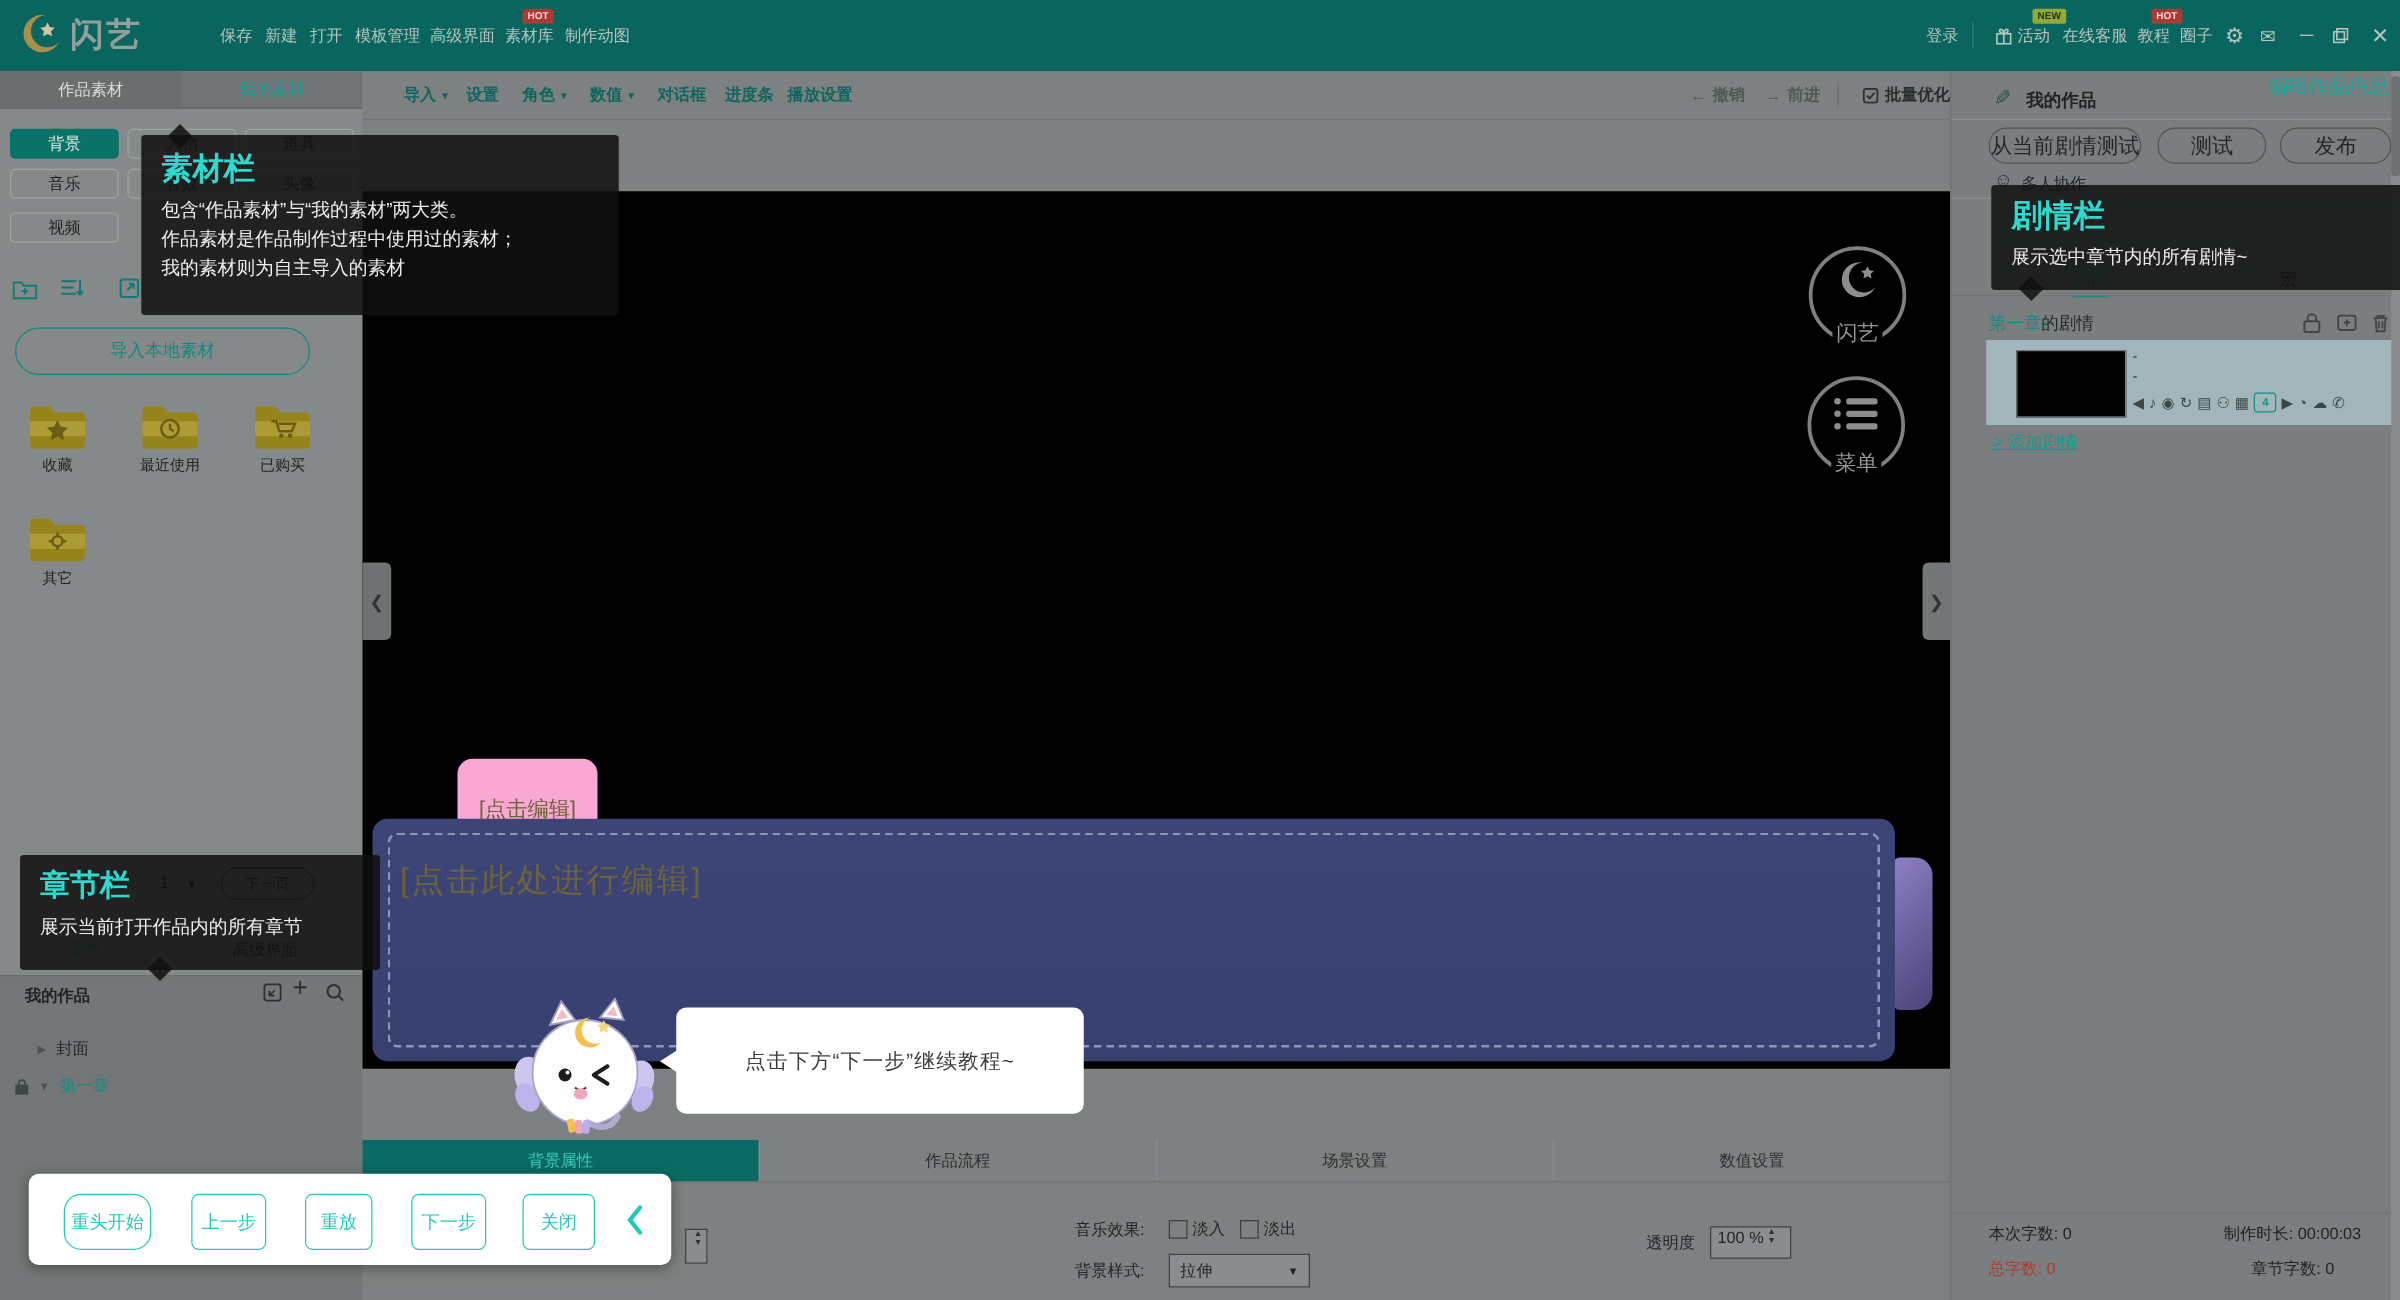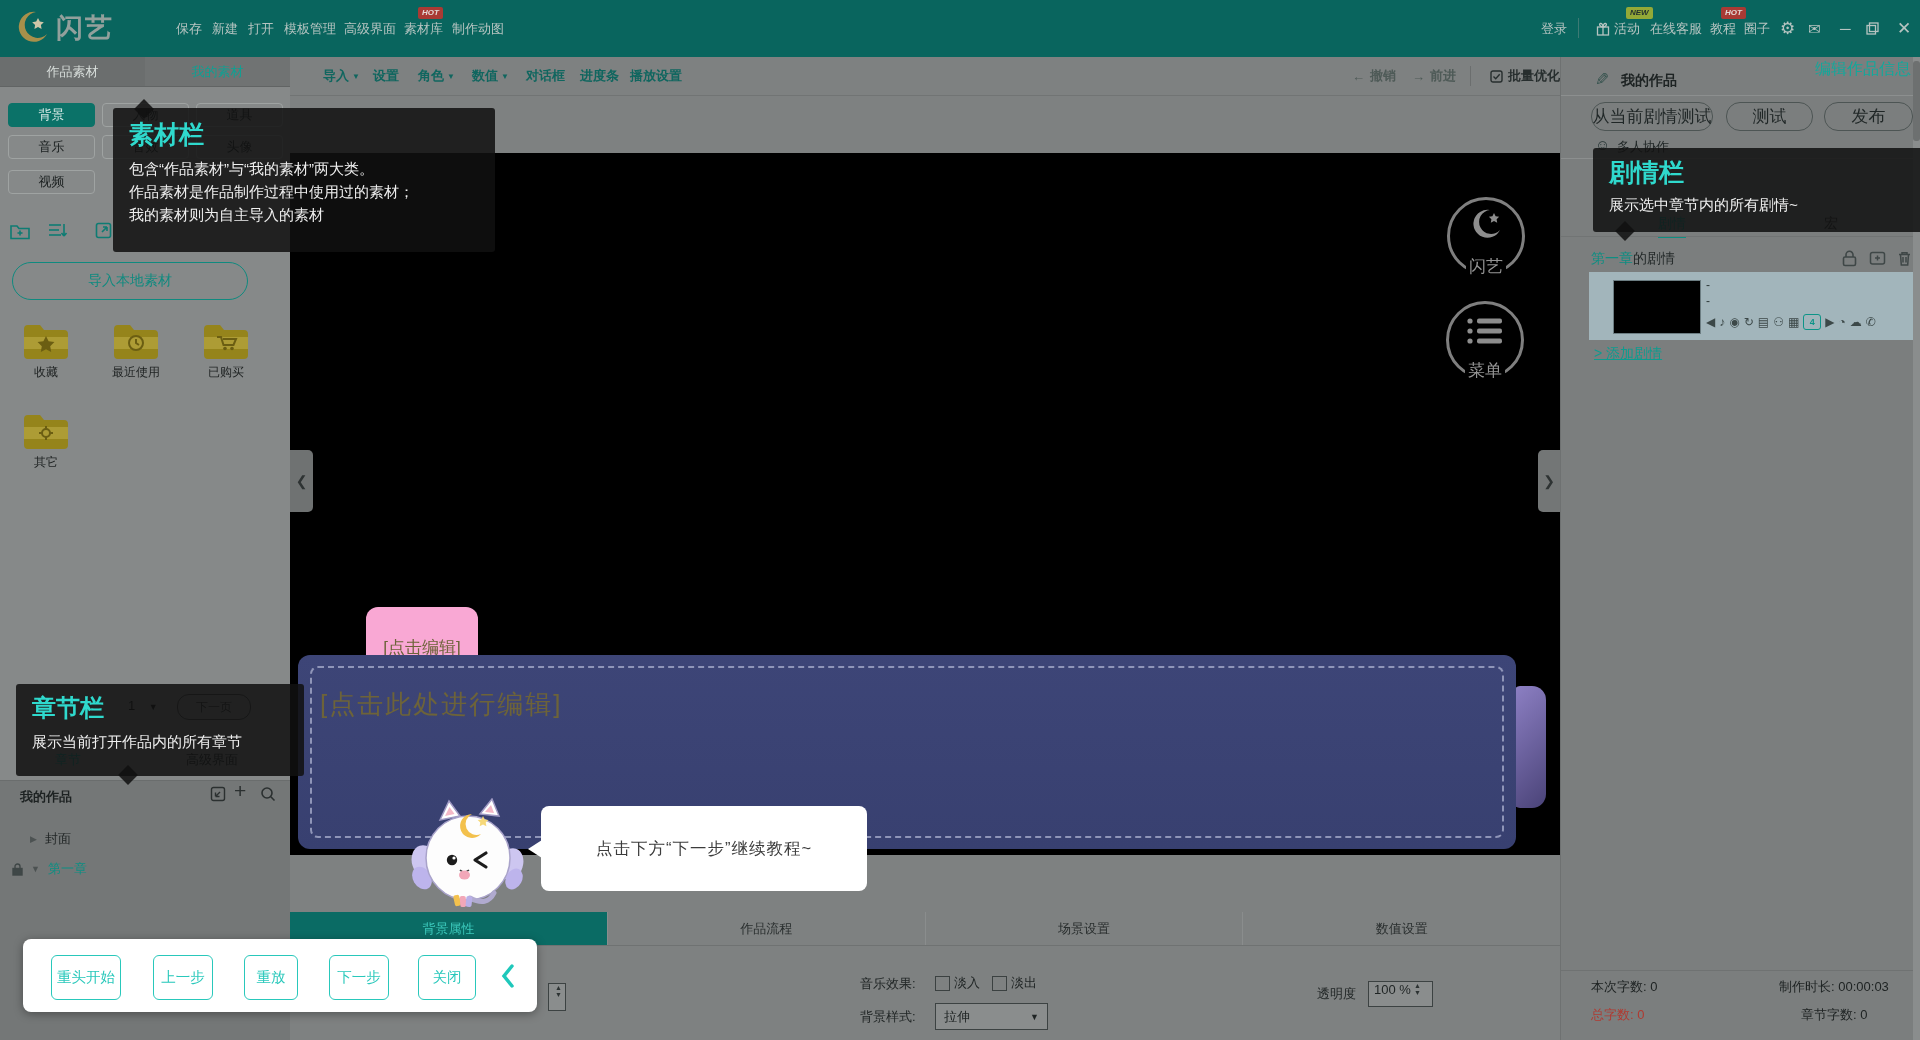--- a/index.html
+++ b/index.html
@@ -4,21 +4,21 @@
 <style>
   html,body{margin:0;padding:0;background:#555;}
   .app{position:relative;width:1920px;height:1040px;overflow:hidden;
        font-family:"Liberation Sans","DejaVu Sans",sans-serif;background:#7e8181;}
   .abs{position:absolute;}
   
   .topbar{position:absolute;left:0;top:0;width:1920px;height:57px;background:#09655e;color:#b9c7c4;}
   .topbar .menu-item{position:absolute;top:0;height:57px;display:flex;align-items:center;font-size:13px;color:#b6c4c1;cursor:default;}
   .logo{position:absolute;left:14px;top:8px;display:flex;align-items:center;gap:6px;}
   .logo-text{font-size:27px;font-weight:bold;color:#92a09c;letter-spacing:2px;}
-  .badge{position:absolute;font-size:8px;font-weight:bold;padding:1px 4px;border-radius:2px;line-height:10px;font-style:italic;}
+  .badge{position:absolute;font-size:8px;font-weight:bold;padding:1px 4px;border-radius:2px;line-height:10px;}
   .badge.hot{background:#a93a34;color:#e3d8d6;}
   .badge.new{background:#93a937;color:#25322e;}
   .winbtn{position:absolute;top:0;height:57px;display:flex;align-items:center;color:#b6c4c1;font-size:15px;}
   
   .sidebar{position:absolute;left:0;top:57px;width:290px;height:983px;background:#868989;}
   .sb-lower{position:absolute;left:0;top:723px;width:290px;height:260px;background:#747777;border-top:1px solid #6a6d6d;}
   .sb-tabs{position:absolute;left:0;top:0;width:290px;height:29px;background:#707373;border-bottom:1px solid #616464;display:flex;}
   .sb-tab{flex:1;display:flex;align-items:center;justify-content:center;font-size:13px;}
   .sb-tab.active{background:#6b6e6e;color:#d8dedb;}
   .sb-tab.inactive{color:#0fa093;}
@@ -470,21 +470,21 @@
     <div class="tip-line">展示当前打开作品内的所有章节</div>
   </div>
 
   <div class="tip" style="left:1593px;top:148px;width:345px;height:84px;padding-top:8px;font-family:Liberation Mono, monospace;">
     <div class="tip-caret" style="bottom:-6px;left:25px;"></div>
     <div class="tip-title">剧情栏</div>
     <div class="tip-line">展示选中章节内的所有剧情~</div>
   </div>
 
   <div class="tut-bar">
-    <div class="tut-btn" style="left:28px;width:68px;">重头开始</div>
+    <div class="tut-btn" style="left:28px;width:68px;border-radius:14px;">重头开始</div>
     <div class="tut-btn" style="left:130px;width:58px;">上一步</div>
     <div class="tut-btn" style="left:221px;width:52px;">重放</div>
     <div class="tut-btn" style="left:306px;width:58px;">下一步</div>
     <div class="tut-btn" style="left:395px;width:56px;">关闭</div>
     <span class="abs" style="left:478px;top:24px;">
       <svg width="14" height="26" viewBox="0 0 14 26" fill="none" stroke="#1fc8bb" stroke-width="3.5" stroke-linecap="round">
         <polyline points="11,3 3,13 11,23"></polyline>
       </svg>
     </span>
   </div>

